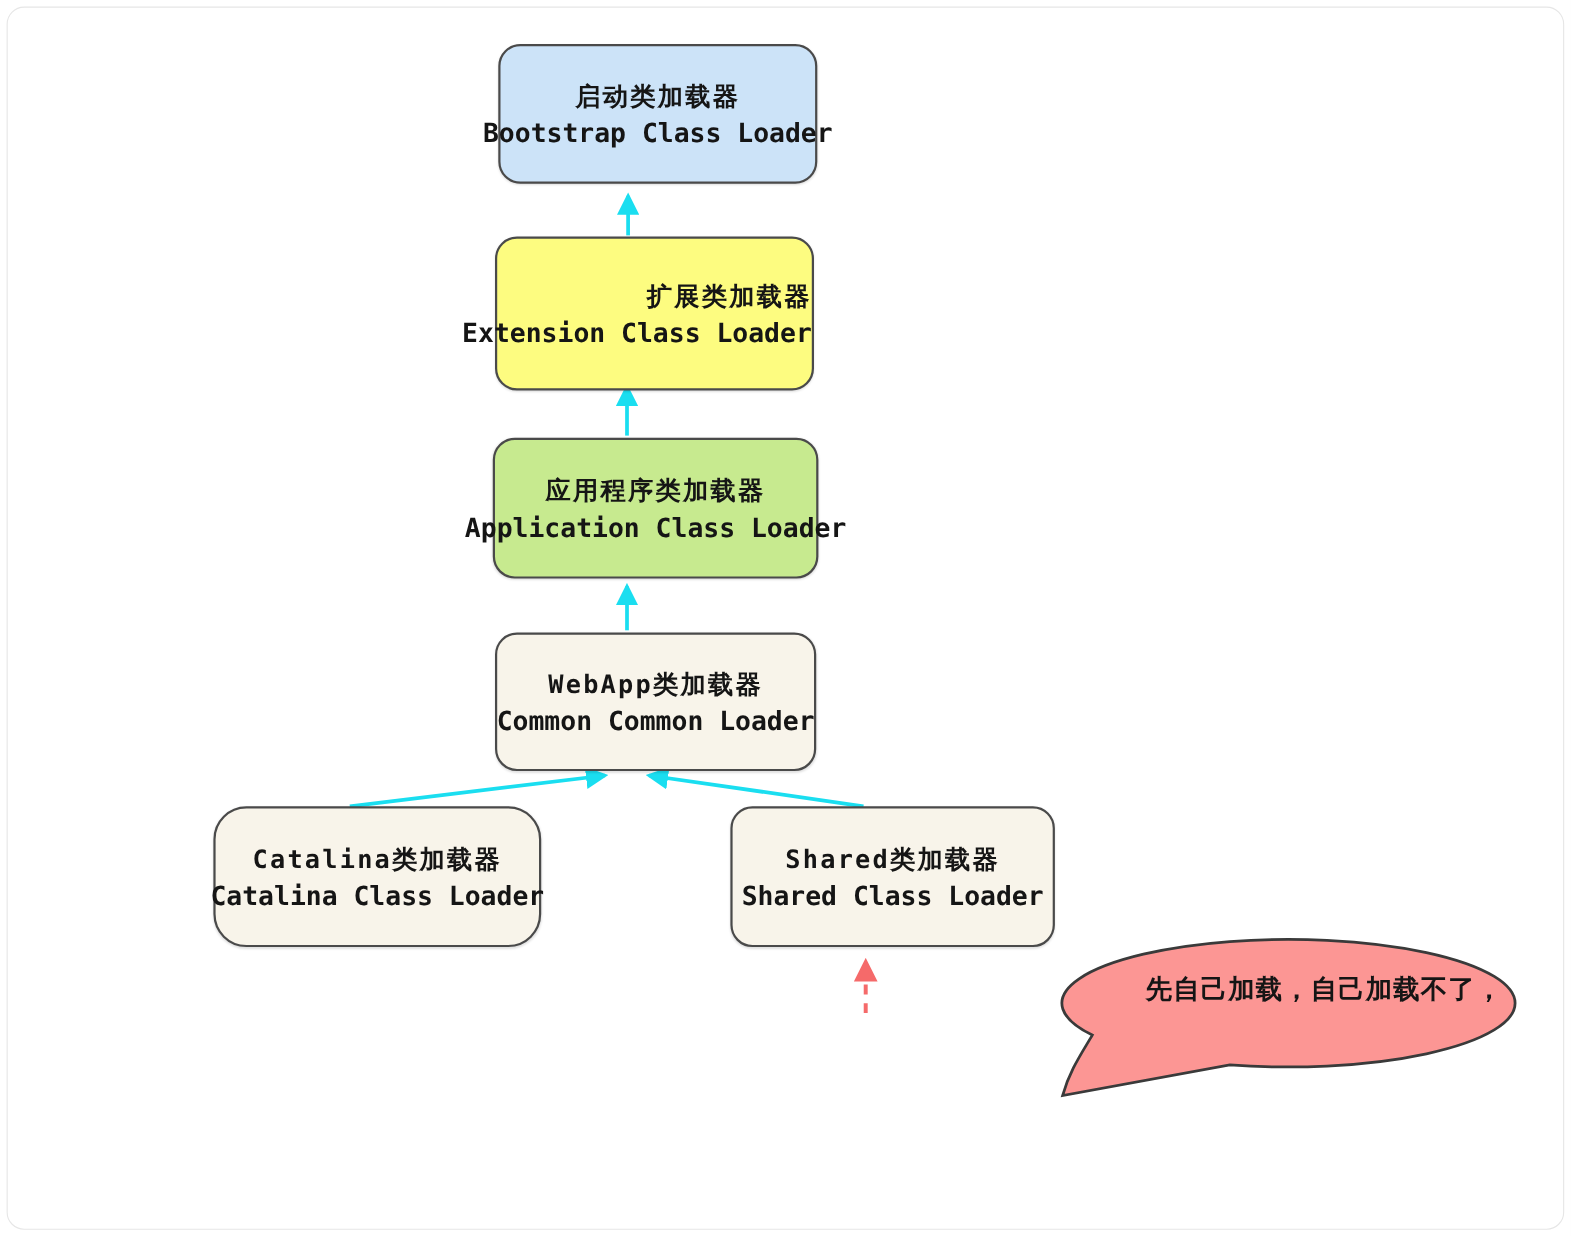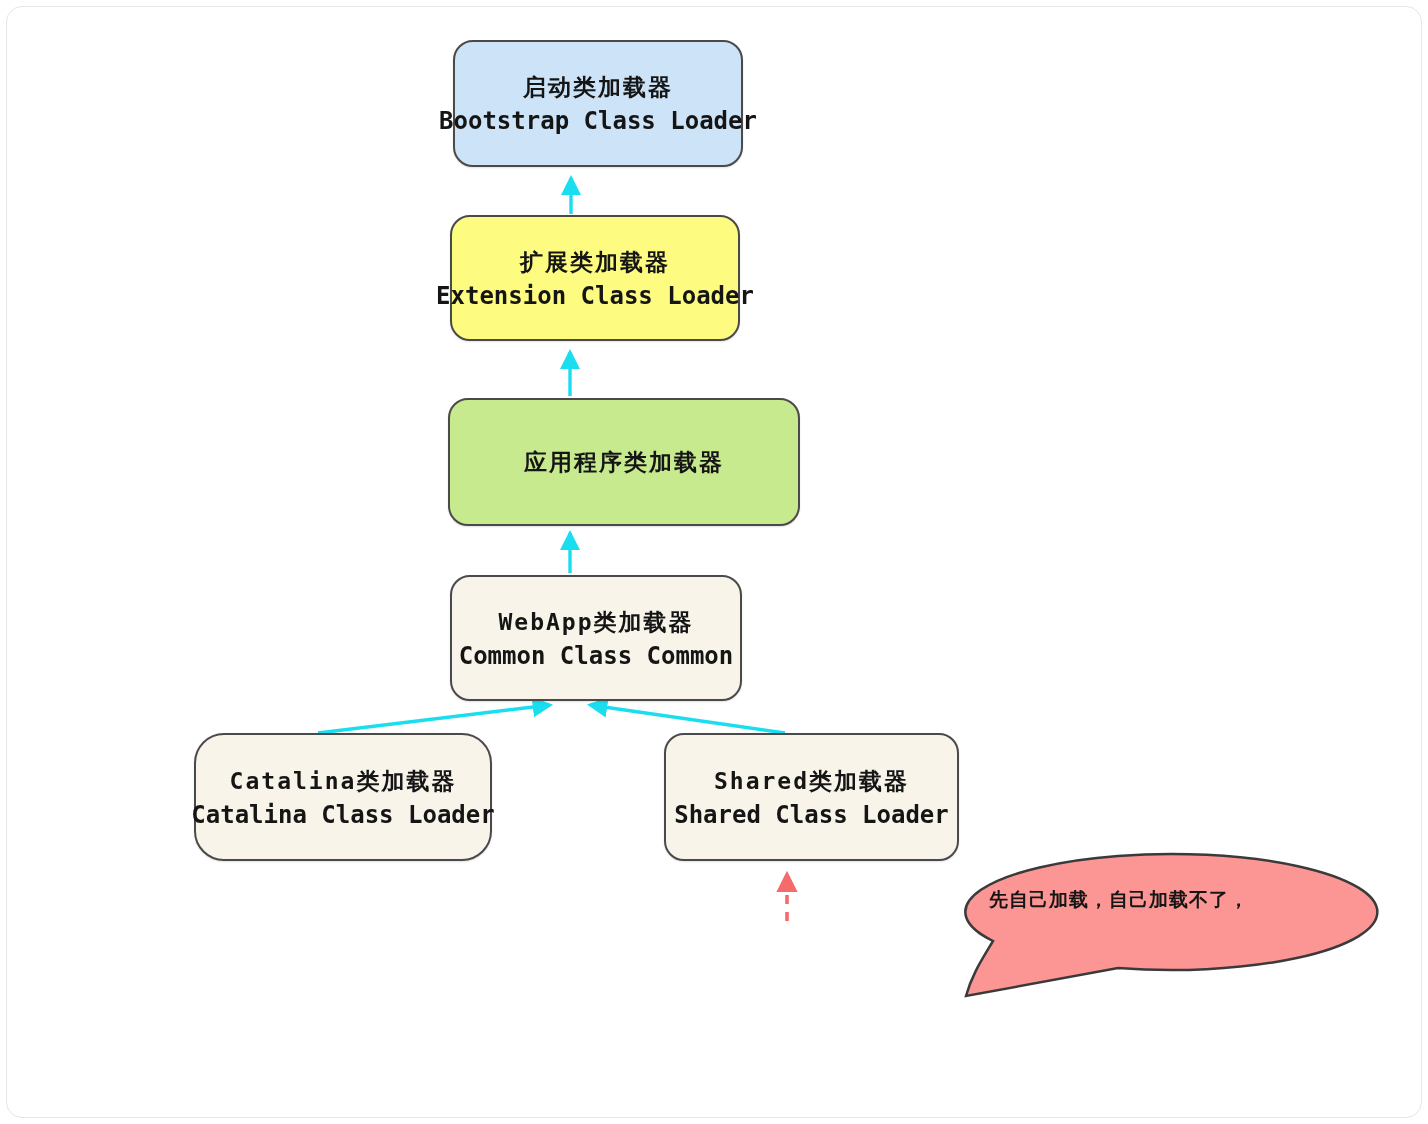--- a/index.html
+++ b/index.html
@@ -68,33 +68,33 @@
     letter-spacing: 2px;
     white-space: nowrap;
   }
   .node-en {
     font-size: 24px;
     font-weight: bold;
     color: var(--text, #151515);
     white-space: nowrap;
   }
   #node-bootstrap   { left: 427px; top: 40px;  width: 290px; height: 127px; background: var(--bootstrap-fill, #cce3f8); }
-  #node-extension   { left: 424px; top: 215px; width: 290px; height: 126px; background: var(--extension-fill, #fdfc80); }
-  #node-application { left: 422px; top: 398px; width: 352px; height: 128px; background: var(--application-fill, #c7ea8f); }
+  #node-extension   { left: 424px; top: 215px; width: 290px; height: 140px; background: var(--extension-fill, #fdfc80); align-items: flex-end; }
+  #node-application { left: 422px; top: 398px; width: 296px; height: 128px; background: var(--application-fill, #c7ea8f); }
   #node-common      { left: 424px; top: 575px; width: 292px; height: 126px; background: var(--neutral-fill, #f8f4ea); }
   #node-catalina    { left: 168px; top: 733px; width: 298px; height: 128px; background: var(--neutral-fill, #f8f4ea); border-radius: 30px; }
   #node-shared      { left: 638px; top: 733px; width: 295px; height: 128px; background: var(--neutral-fill, #f8f4ea); }
   #node-webapp      { left: 640px; top: 923px; width: 295px; height: 128px; background: var(--webapp-fill, #fccdd0); }
   #callout-text {
     position: absolute;
     z-index: 2;
-    left: 936px; top: 882px;
+    left: 1021px; top: 882px;
     width: 366px;
     text-align: center;
-    font-size: 19px;
+    font-size: 24px;
     font-weight: bold;
     line-height: 34px;
     color: var(--text, #151515);
     letter-spacing: 1px;
   }
 </style>
 </head>
 <body>
 
 <div id="stage">
@@ -131,25 +131,26 @@
     <span class="node-en">Bootstrap Class Loader</span>
   </div>
 
   <div class="node" id="node-extension">
     <span class="node-zh">扩展类加载器</span>
     <span class="node-en">Extension Class Loader</span>
   </div>
 
   <div class="node" id="node-application">
     <span class="node-zh">应用程序类加载器</span>
+    <span class="node-en">Application Class Loader</span>
   </div>
 
   <div class="node" id="node-common">
     <span class="node-zh">WebApp类加载器</span>
-    <span class="node-en">Common Class Common</span>
+    <span class="node-en">Common Common Loader</span>
   </div>
 
   <div class="node" id="node-catalina">
     <span class="node-zh">Catalina类加载器</span>
     <span class="node-en">Catalina Class Loader</span>
   </div>
 
   <div class="node" id="node-shared">
     <span class="node-zh">Shared类加载器</span>
     <span class="node-en">Shared Class Loader</span>

